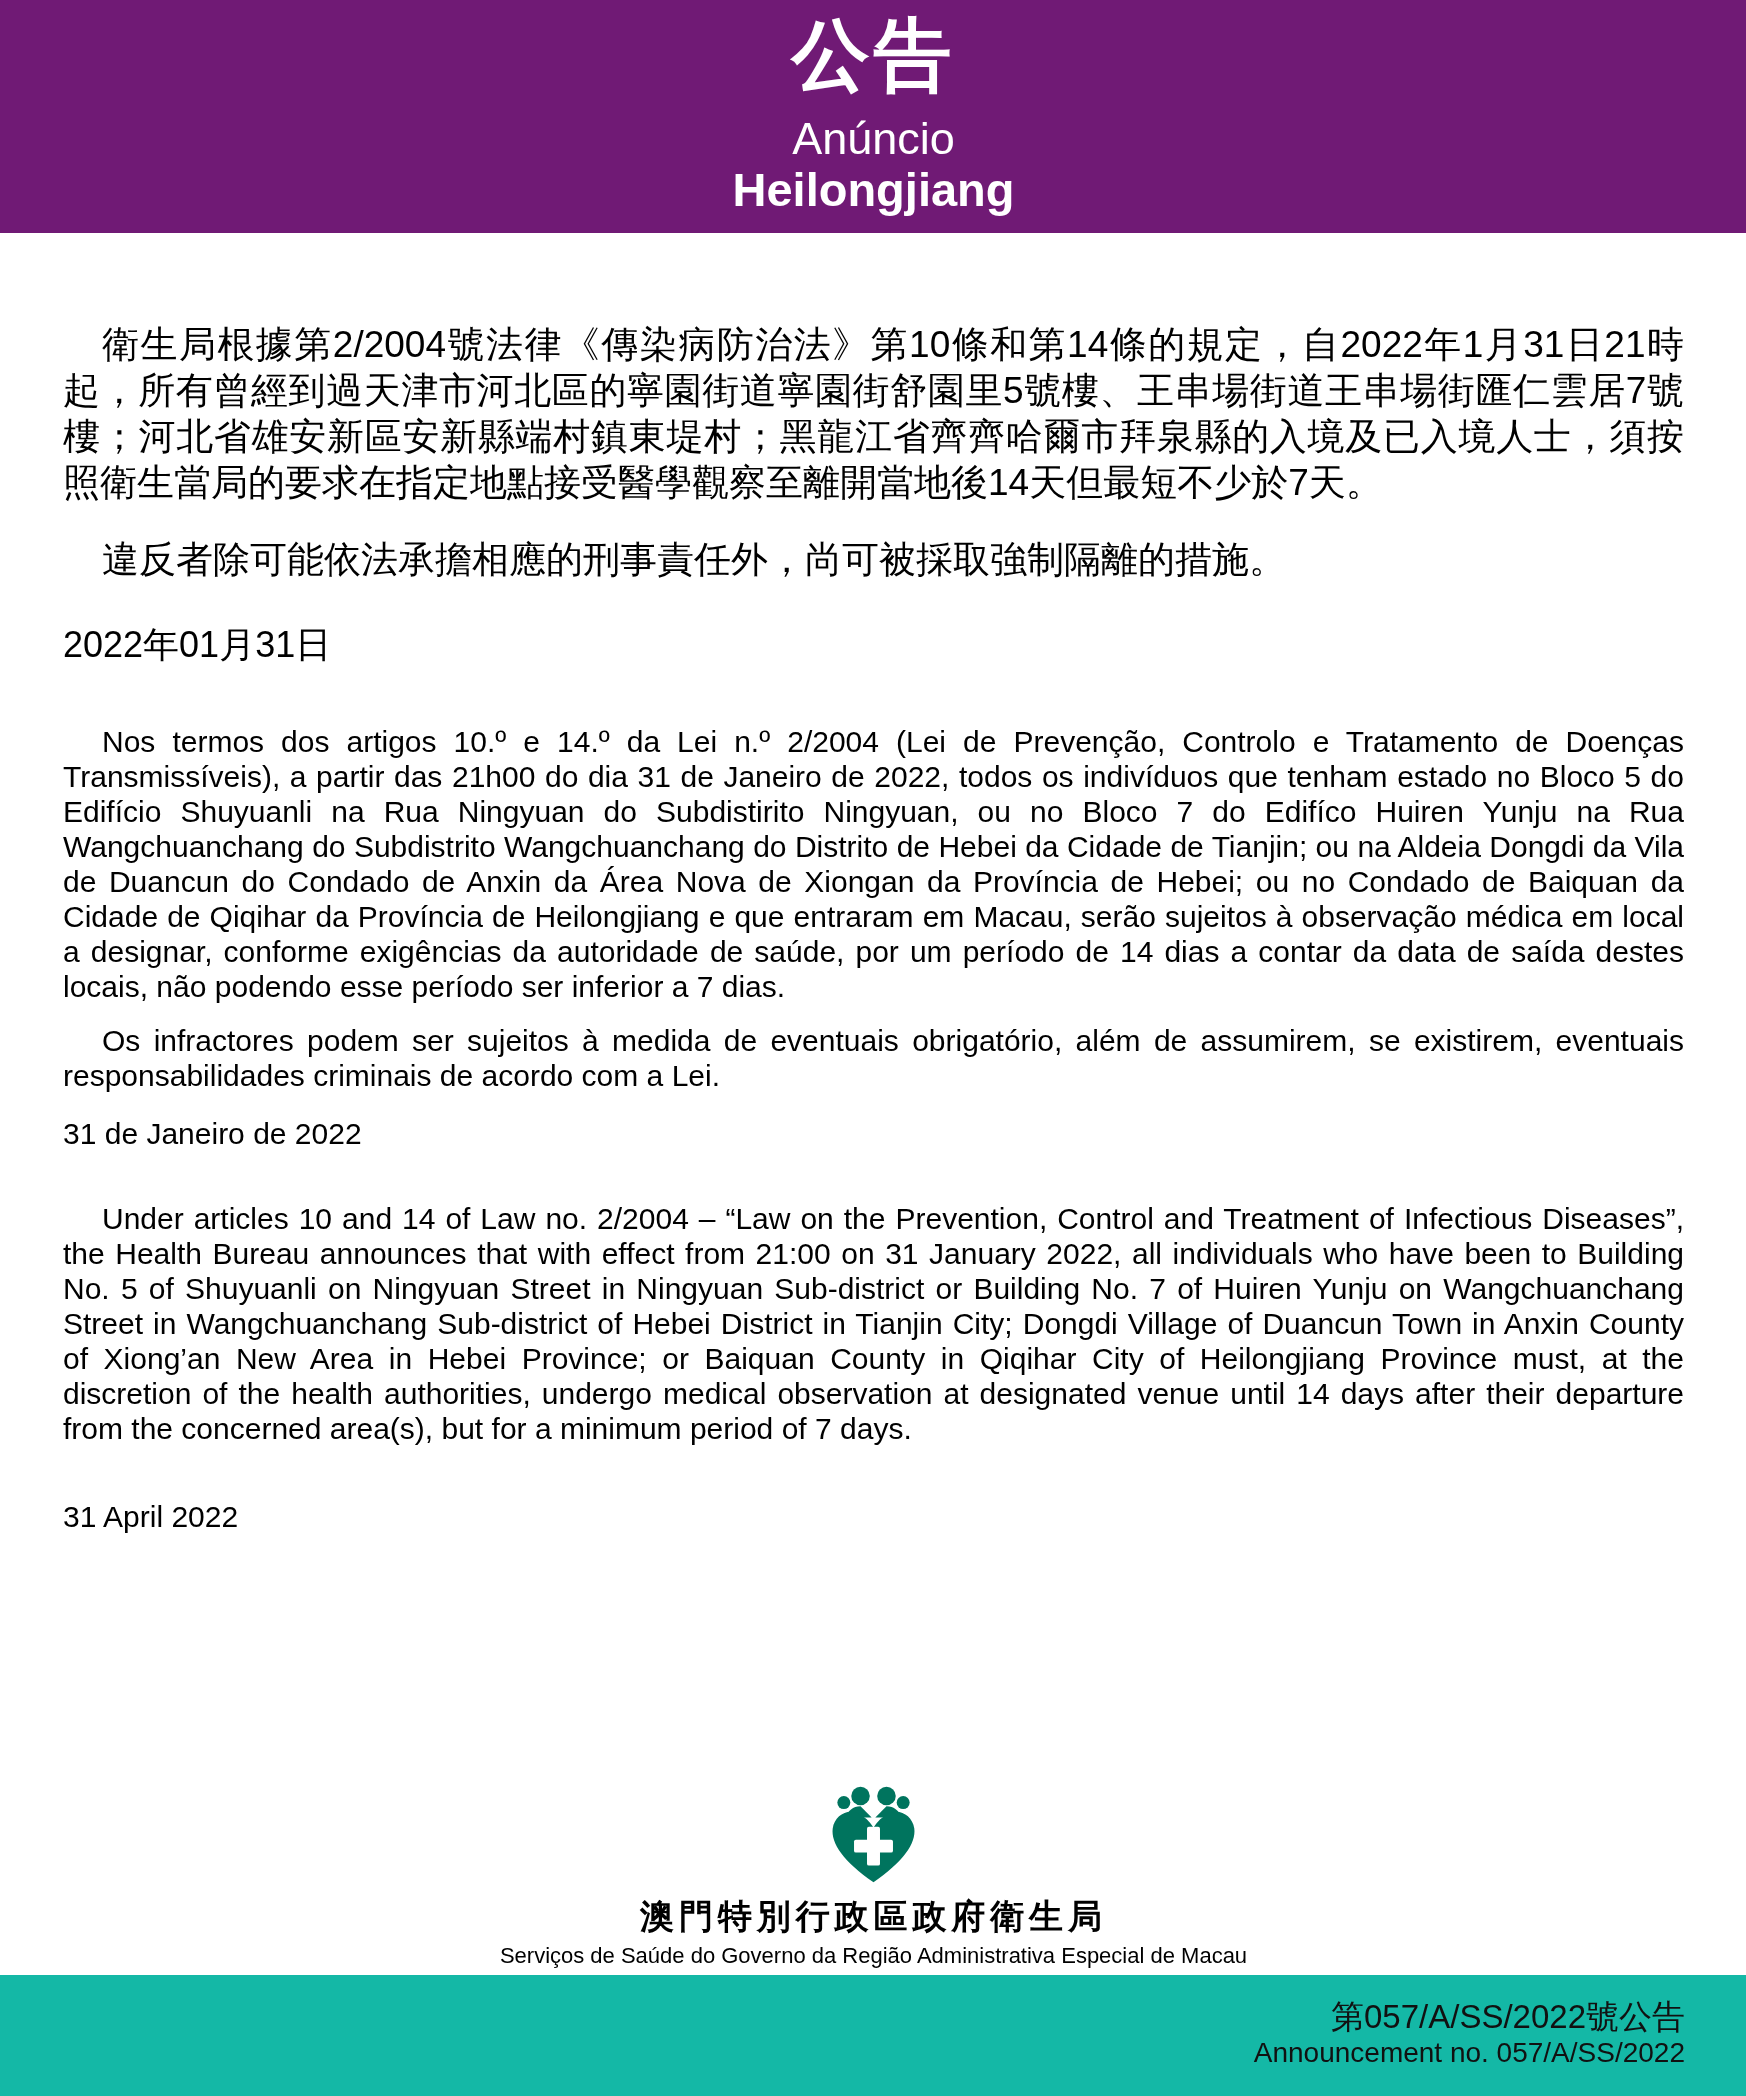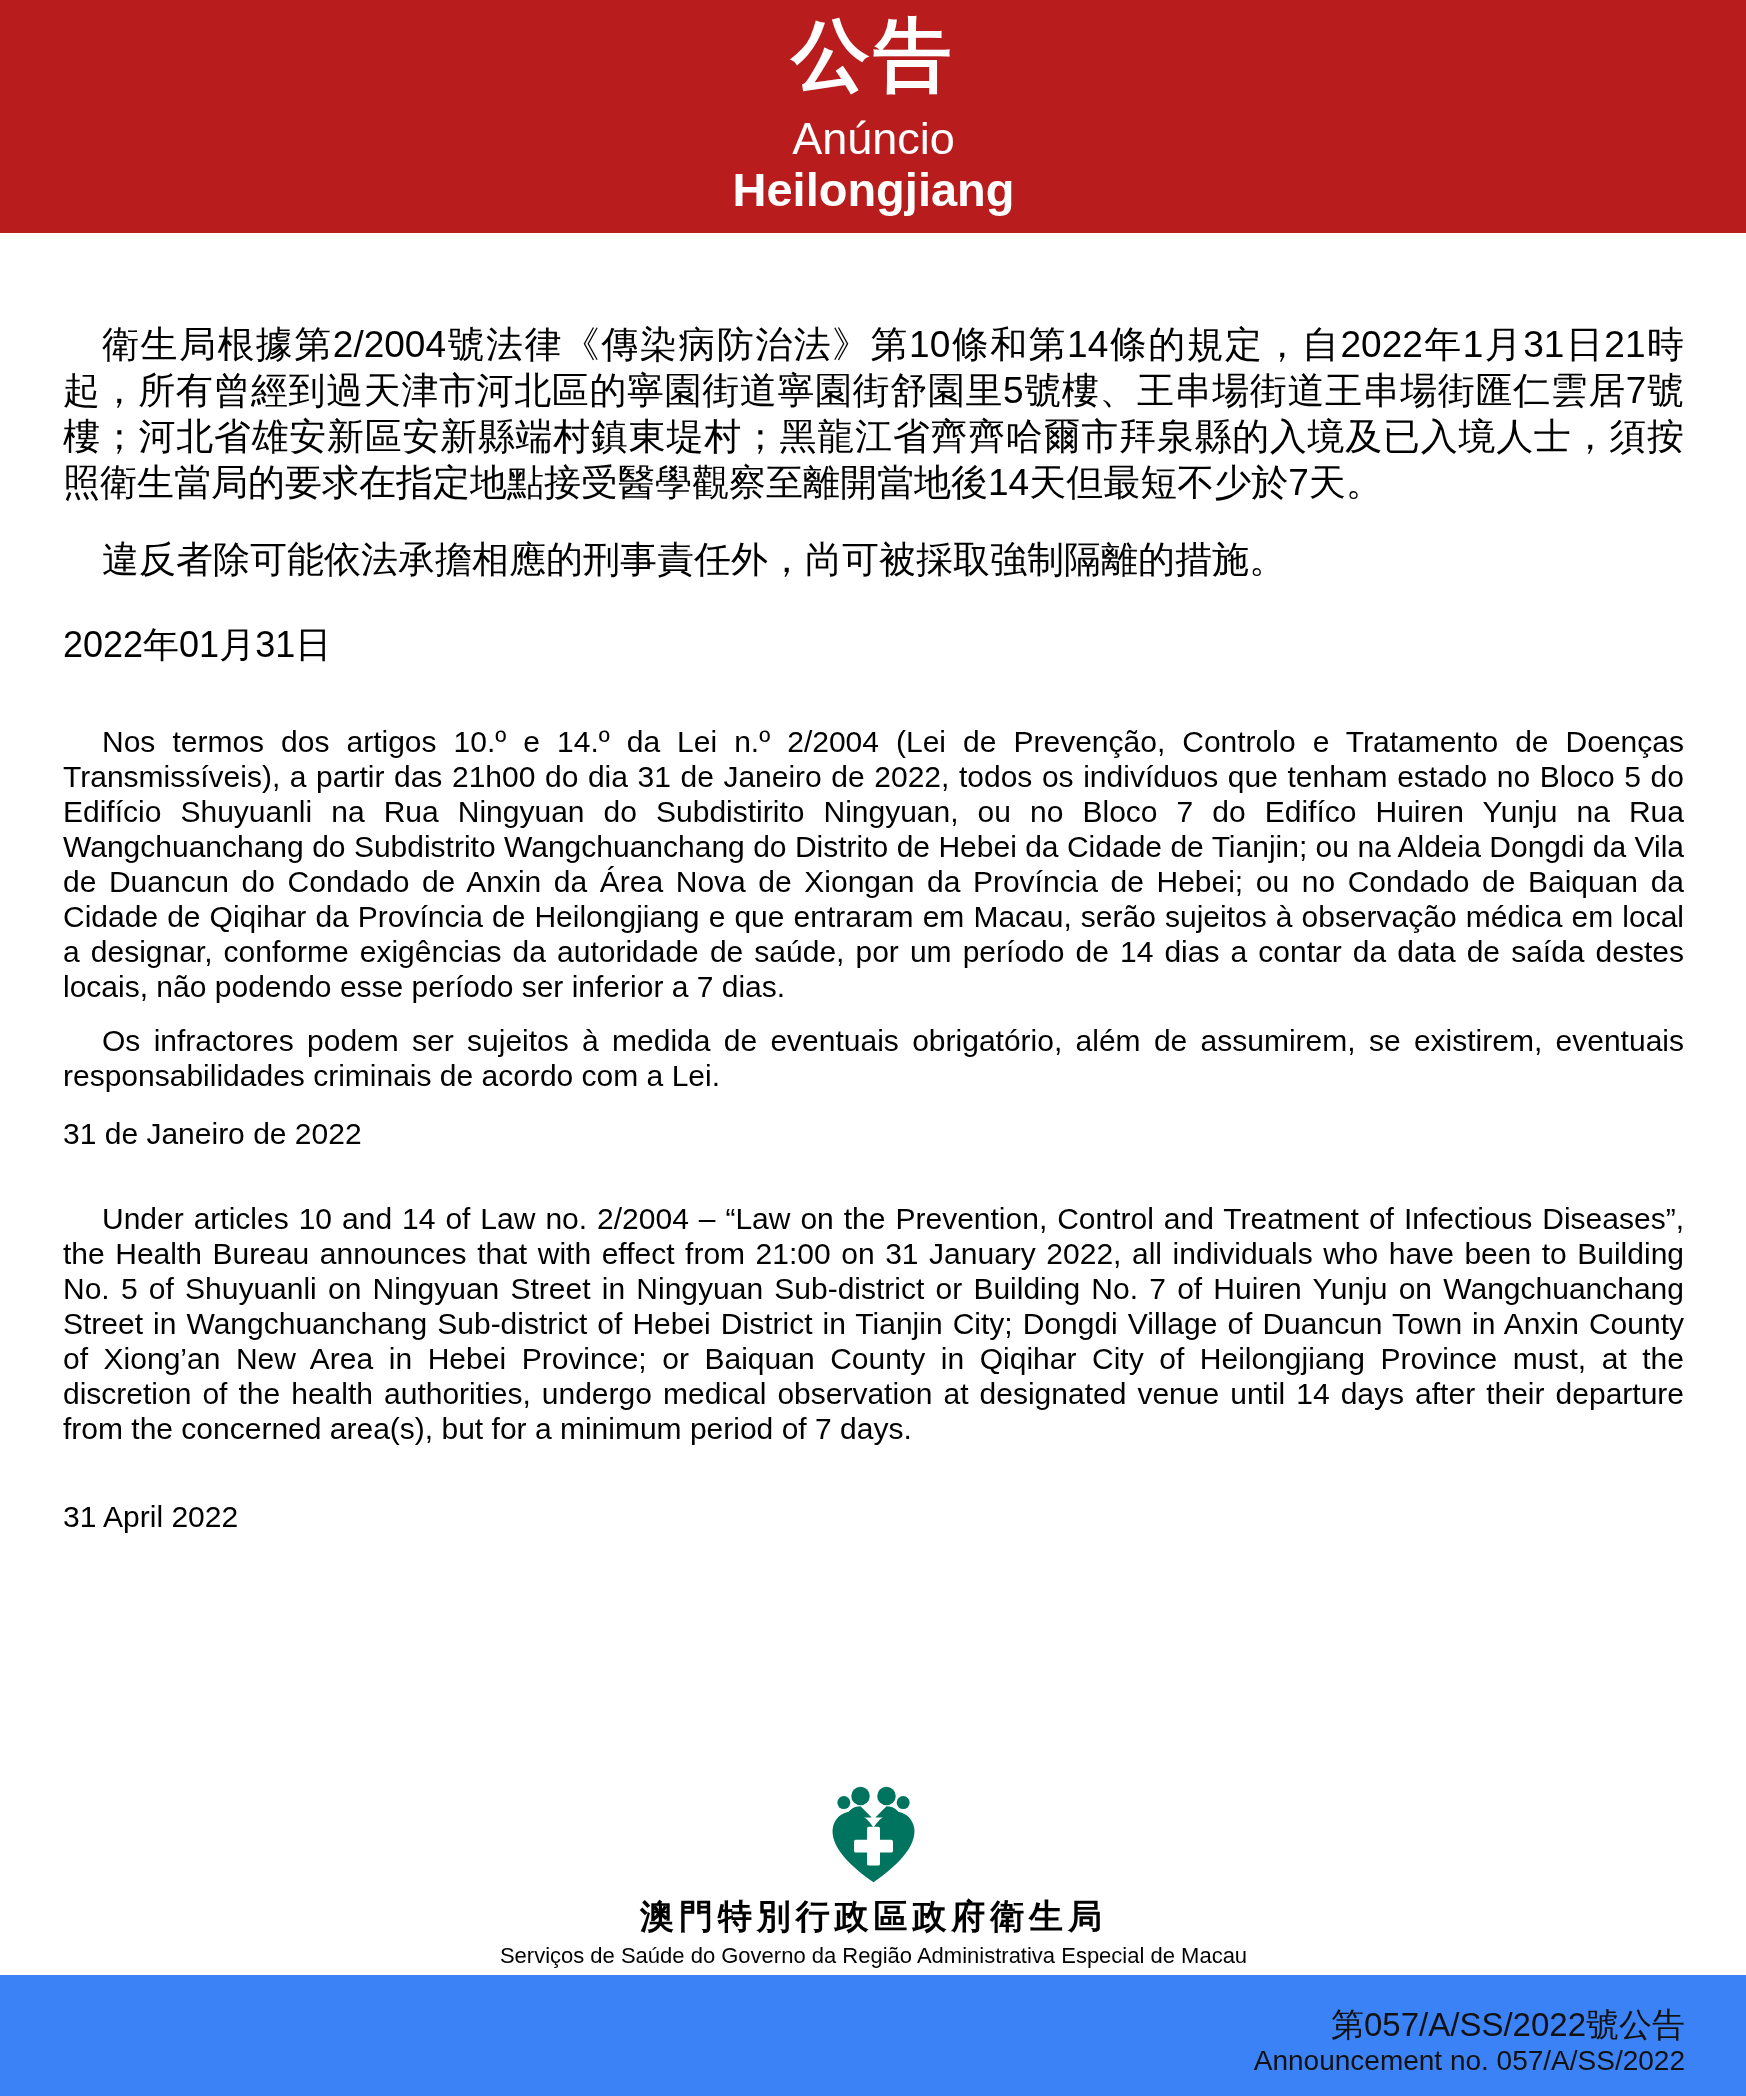--- a/index.html
+++ b/index.html
@@ -8,21 +8,21 @@
     height: 2096px;
     background: #ffffff;
     color: #000000;
     font-family: "Liberation Sans", sans-serif;
     position: relative;
     overflow: hidden;
   }
 
   
   .header-band {
-    background: #b91c1c;
+    background: #701a75;
     height: 233px;
     display: flex;
     flex-direction: column;
     align-items: center;
     justify-content: center;
     color: #ffffff;
     text-align: center;
   }
   .header-title-zh {
     font-size: 78px;
@@ -101,23 +101,23 @@
     margin-top: 3px;
   }
 
   
   .ref-band {
     position: absolute;
     left: 0;
     right: 0;
     bottom: 0;
     height: 121px;
-    background: #3b82f6;
+    background: #14b8a6;
     text-align: right;
-    padding: 16px 62px;
+    padding: 8px 62px;
     box-sizing: border-box;
     color: #111111;
   }
   .ref-zh {
     font-size: 33px;
     padding-top: 13.6px;
     line-height: 39px;
   }
   .ref-pt {
     font-size: 28px;

